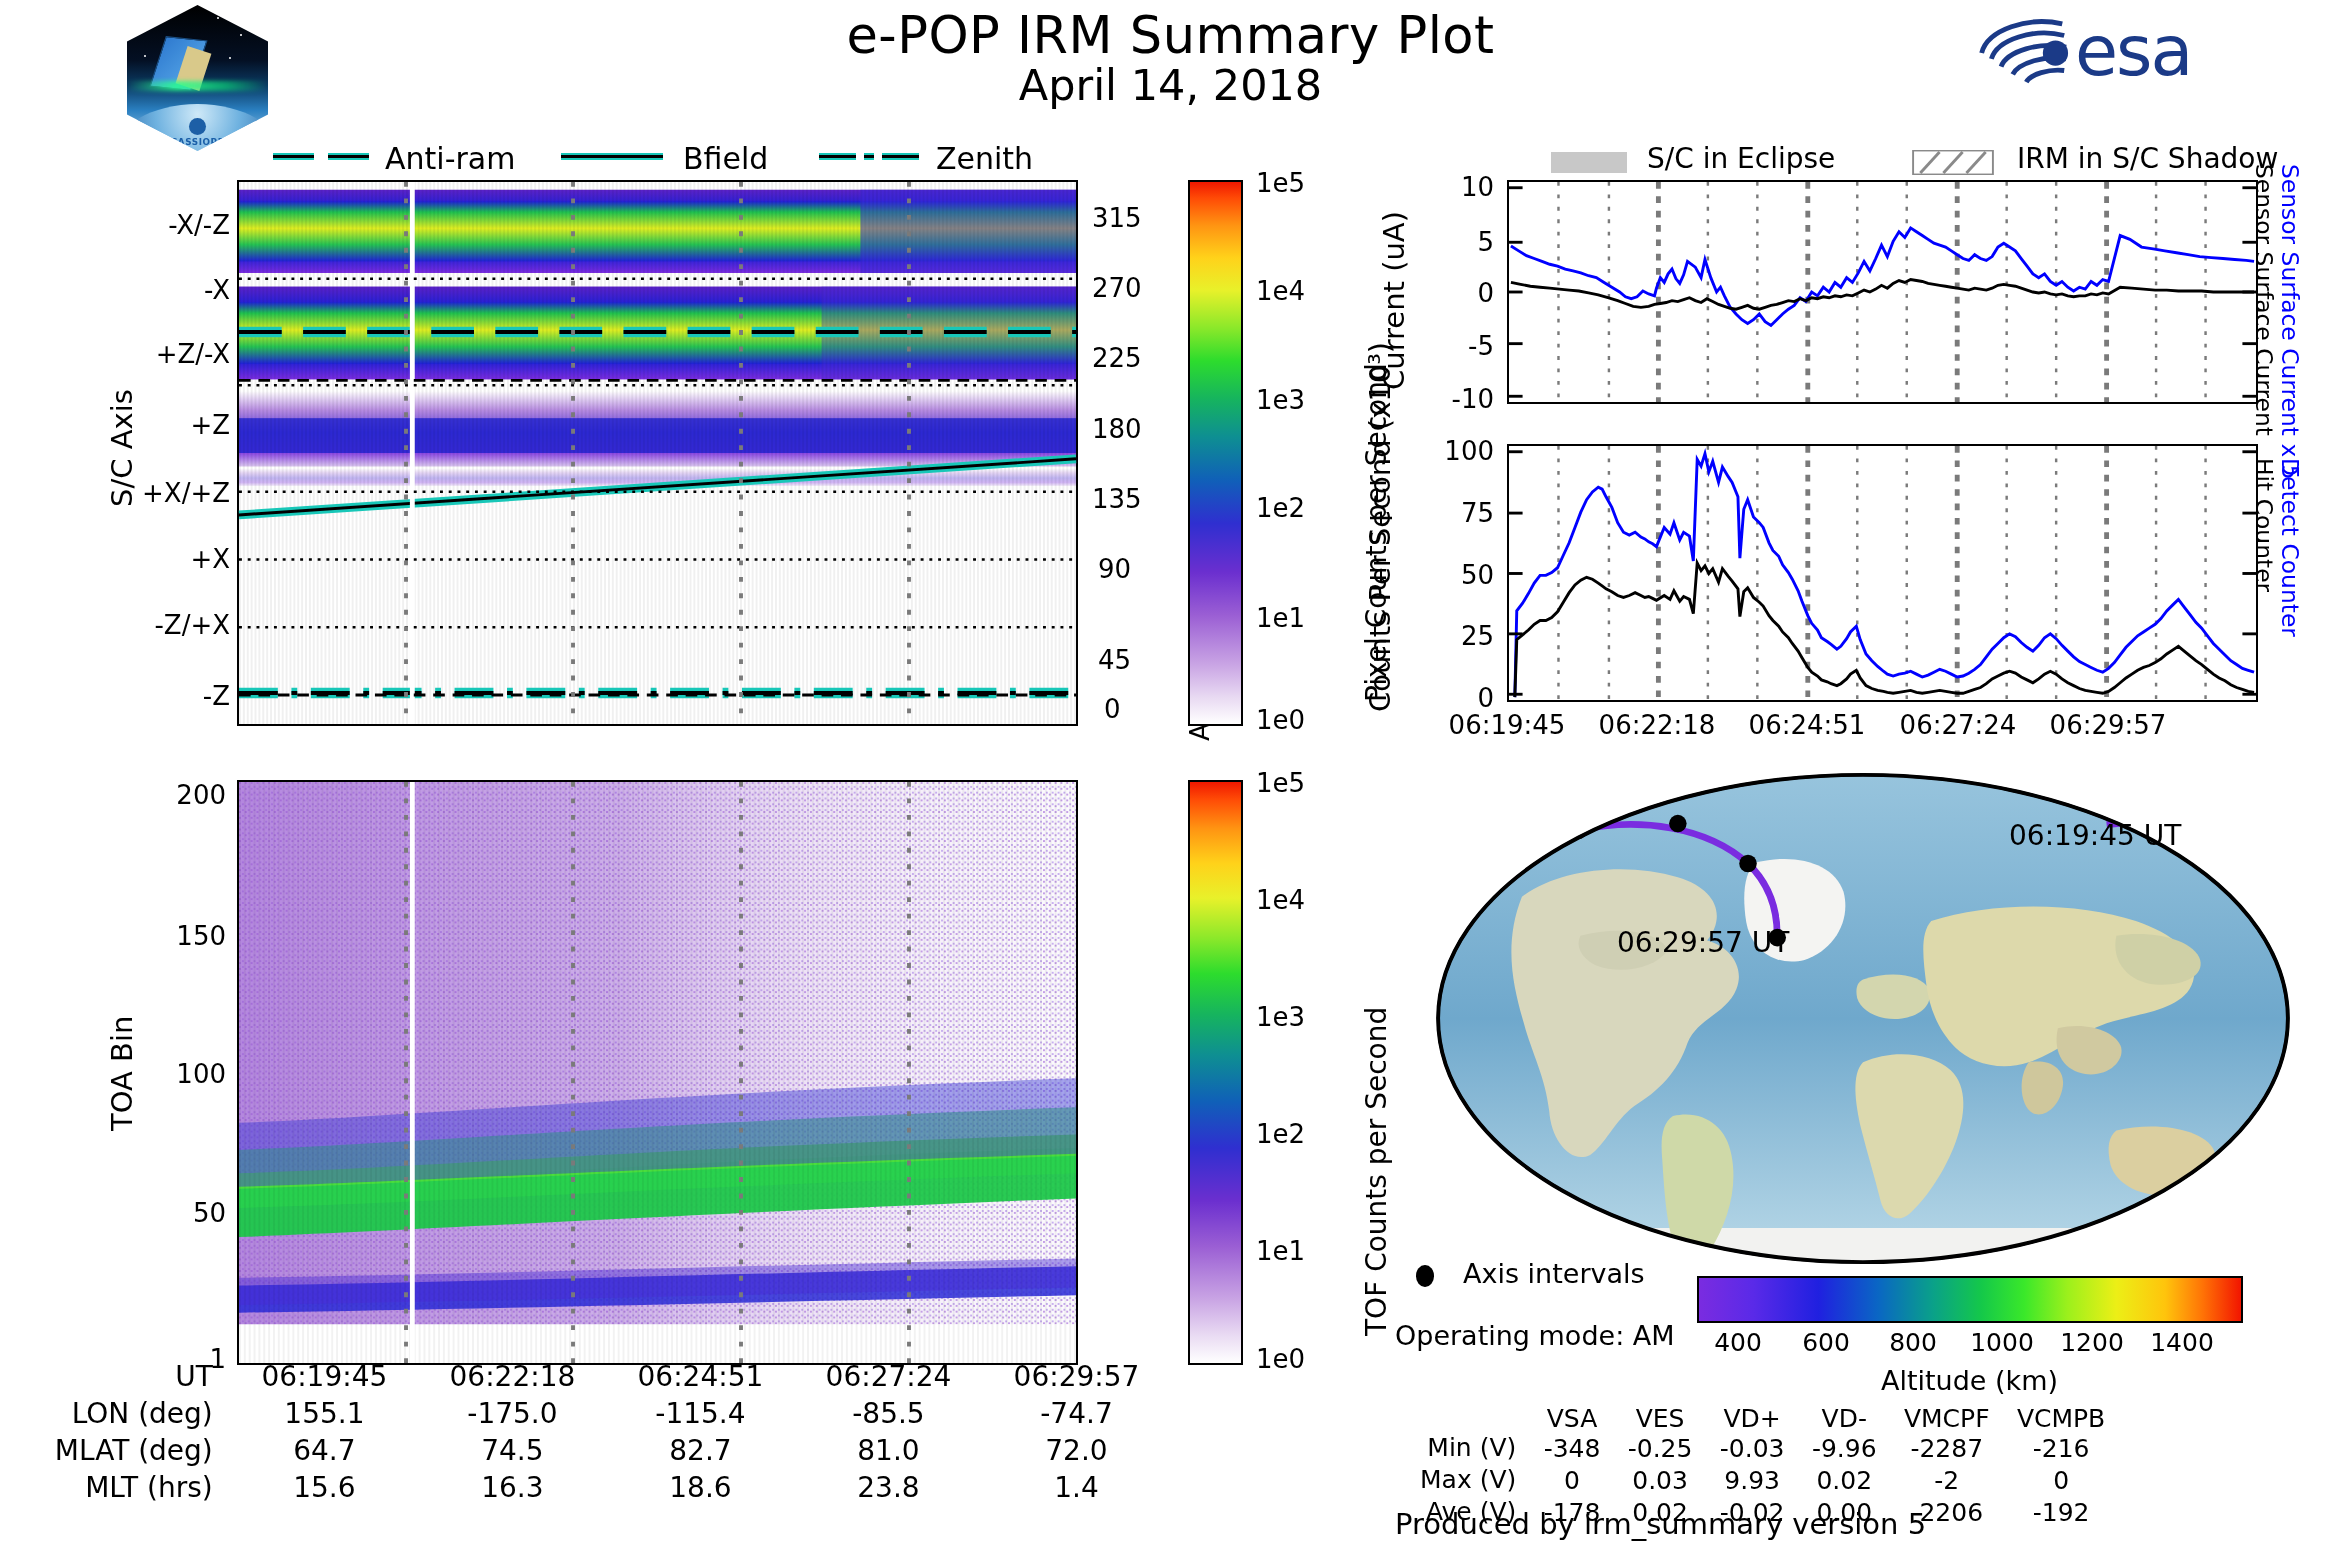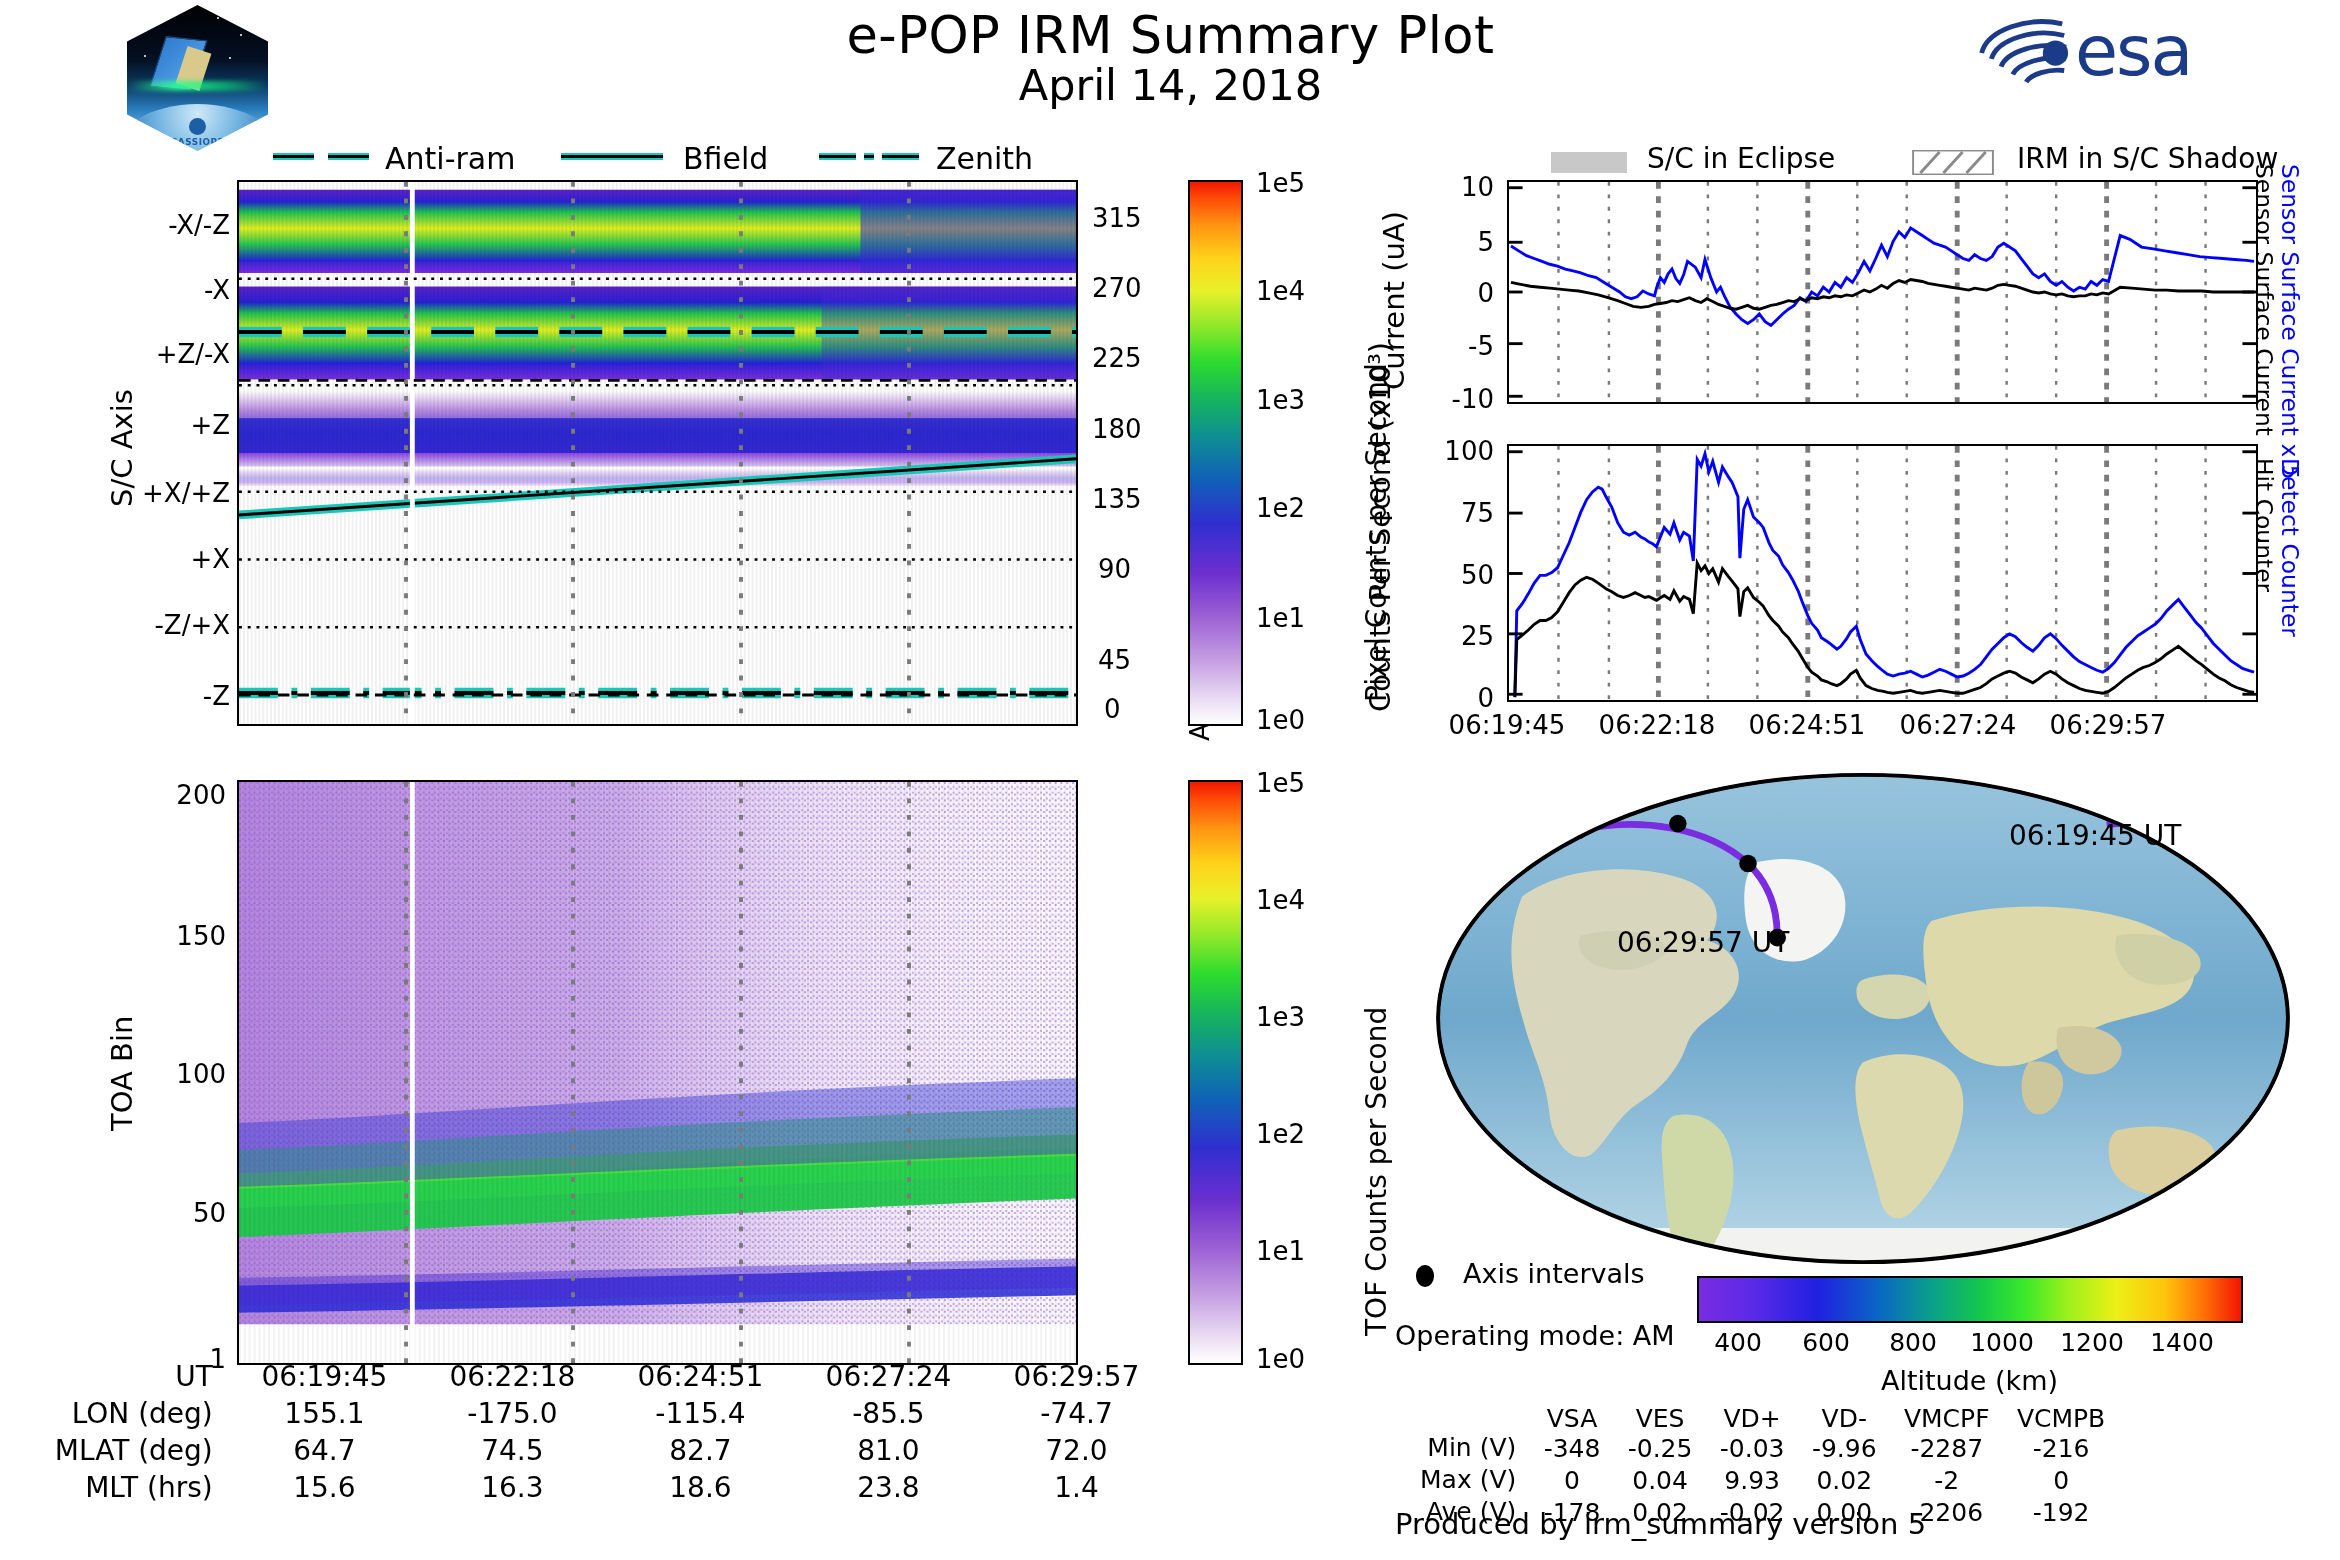--- a/index.html
+++ b/index.html
@@ -563,21 +563,21 @@
     <td class="v">-348</td>
     <td class="v">-0.25</td>
     <td class="v">-0.03</td>
     <td class="v">-9.96</td>
     <td class="v">-2287</td>
     <td class="v">-216</td>
   </tr>
   <tr>
     <td class="rowlab">Max (V)</td>
     <td class="v">0</td>
-    <td class="v">0.04</td>
+    <td class="v">0.03</td>
     <td class="v">9.93</td>
     <td class="v">0.02</td>
     <td class="v">-2</td>
     <td class="v">0</td>
   </tr>
   <tr>
     <td class="rowlab">Ave (V)</td>
     <td class="v">-178</td>
     <td class="v">0.02</td>
     <td class="v">-0.02</td>

